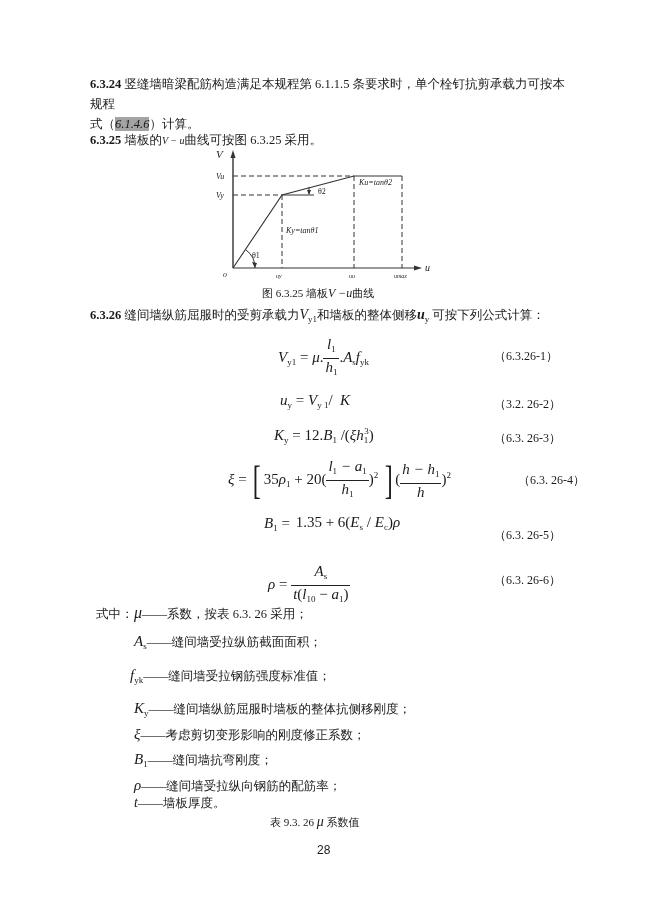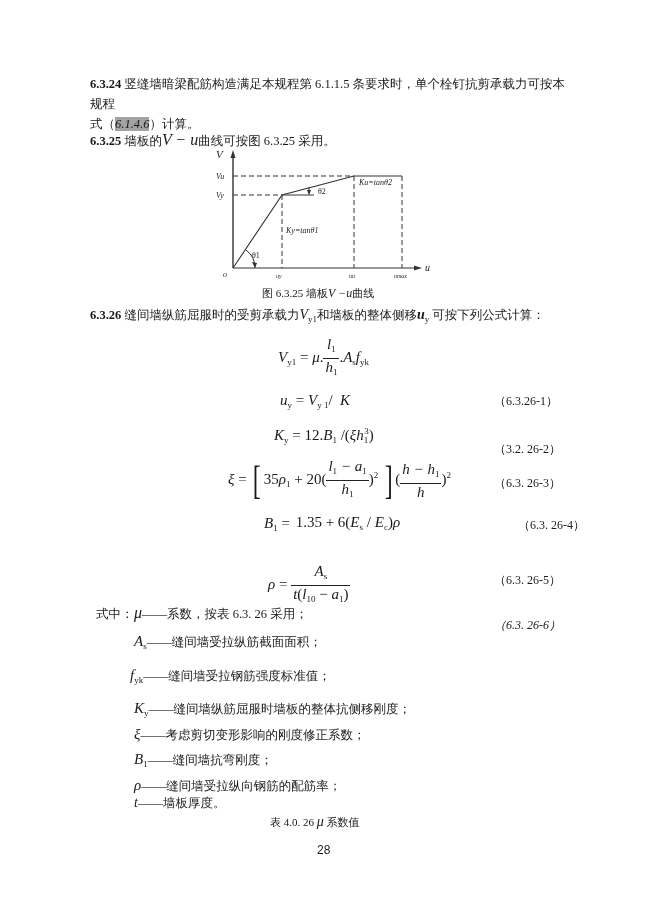--- a/index.html
+++ b/index.html
@@ -4,41 +4,41 @@
 <style>
   html, body { margin:0; padding:0; background:#ffffff; }
   body { width:650px; height:919px; position:relative; overflow:hidden;
          font-family:"Liberation Serif","DejaVu Serif",serif; color:#1a1a1a; }
   .abs { position:absolute; }
   .para { font-size:12.5px; line-height:20px; }
   .clause { font-weight:bold; }
   .hl { background:#a3a3a3;font-style:italic; }
   .m { font-style:italic; font-family:"Liberation Serif",serif; }
   .eq { font-size:15px; white-space:nowrap; }
-  .eqno { font-size:12px; white-space:nowrap;margin-top:45px; }
+  .eqno { font-size:12px; white-space:nowrap; }
   sub { font-size:9px; vertical-align:-3px; font-style:normal; }
   sup { font-size:9px; vertical-align:6px; }
   .frac { display:inline-block; vertical-align:middle; text-align:center; }
   .frac > span { display:block; padding:0 2px; line-height:17px; }
   .frac > .num { border-bottom:1px solid #222; }
   .desc { font-size:12.5px; white-space:nowrap; }
   .bracket { display:inline-block; vertical-align:middle; font-size:40px; line-height:40px; font-weight:100; transform:scaleX(0.6); }
 </style>
 </head>
 <body>
 
 <div class="abs para" style="left:90px;top:74px;width:480px;">
   <div><span class="clause">6.3.24</span>
   <span>竖缝墙暗梁配筋构造满足本规程第 6.1.1.5 条要求时，单个栓钉抗剪承载力可按本规程</span></div>
   <div><span>式（</span><span class="hl">6.1.4.6</span><span>）计算。</span></div>
 </div>
 
 <div class="abs para" style="left:90px;top:130px;">
   <span class="clause">6.3.25</span>
-  <span>墙板的</span><span class="m" style="font-size:16px">V − u</span><span>曲线可按图 6.3.25 采用。</span>
+  <span>墙板的</span><span class="m" style="font-size:10px">V − u</span><span>曲线可按图 6.3.25 采用。</span>
 </div>
 
 <svg class="abs" style="left:210px;top:148px;" width="230" height="140" viewBox="210 148 230 140">
   <g stroke="#333" fill="none" stroke-width="1">
 
     <line x1="233" y1="268" x2="233" y2="155" stroke-width="1.4"></line>
     <line x1="233" y1="268" x2="418" y2="268" stroke-width="1.2"></line>
     <polygon points="233,150 230.5,158 235.5,158" fill="#333" stroke="none"></polygon>
     <polygon points="422,268 414,265.5 414,270.5" fill="#333" stroke="none"></polygon>
 
@@ -105,21 +105,21 @@
 <div class="abs eqno" style="left:518px;top:472px;">（6.3. 26-4）</div>
 
 <div class="abs eq" style="left:264px;top:514px;">
   <span class="m">B</span><sub>1</sub> = <span class="frac"><span>1.35 + 6(<span class="m">E</span><sub>s</sub> / <span class="m">E</span><sub>c</sub>)<span class="m">ρ</span></span></span>
 </div>
 <div class="abs eqno" style="left:494px;top:527px;">（6.3. 26-5）</div>
 
 <div class="abs eq" style="left:268px;top:563px;">
   <span class="m">ρ</span> = <span class="frac"><span class="num m">A<sub>s</sub></span><span><span class="m">t</span>(<span class="m">l</span><sub>10</sub> − <span class="m">a</span><sub>1</sub>)</span></span>
 </div>
-<div class="abs eqno" style="left:494px;top:572px;font-style:italic;">（6.3. 26-6）</div>
+<div class="abs eqno" style="left:494px;top:572px;">（6.3. 26-6）</div>
 
 <div class="abs desc" style="left:96px;top:606px;">式中：</div>
 <div class="abs desc" style="left:134px;top:604px;">
   <span class="m" style="font-size:16px">μ</span><span>——系数，按表 6.3. 26 采用；</span>
 </div>
 <div class="abs desc" style="left:134px;top:633px;">
   <span class="m" style="font-size:15px">A</span><sub>s</sub><span>——缝间墙受拉纵筋截面面积；</span>
 </div>
 <div class="abs desc" style="left:130px;top:667px;">
   <span class="m" style="font-size:15px">f</span><sub>yk</sub><span>——缝间墙受拉钢筋强度标准值；</span>
@@ -134,16 +134,16 @@
   <span class="m" style="font-size:15px">B</span><sub>1</sub><span>——缝间墙抗弯刚度；</span>
 </div>
 <div class="abs desc" style="left:134px;top:777px;">
   <span class="m" style="font-size:15px">ρ</span><span>——缝间墙受拉纵向钢筋的配筋率；</span>
 </div>
 <div class="abs desc" style="left:134px;top:795px;">
   <span class="m" style="font-size:14px">t</span><span>——墙板厚度。</span>
 </div>
 
 <div class="abs desc" style="left:270px;top:814px;font-size:11px;">
-  <span>表 4.0. 26</span>&nbsp;<span class="m" style="font-size:14px">μ</span>&nbsp;<span>系数值</span>
+  <span>表 9.3. 26</span>&nbsp;<span class="m" style="font-size:14px">μ</span>&nbsp;<span>系数值</span>
 </div>
 
 <div class="abs" style="left:317px;top:843px;font-size:12px;font-family:'Liberation Sans',sans-serif;">28</div>
 
 </body></html>

